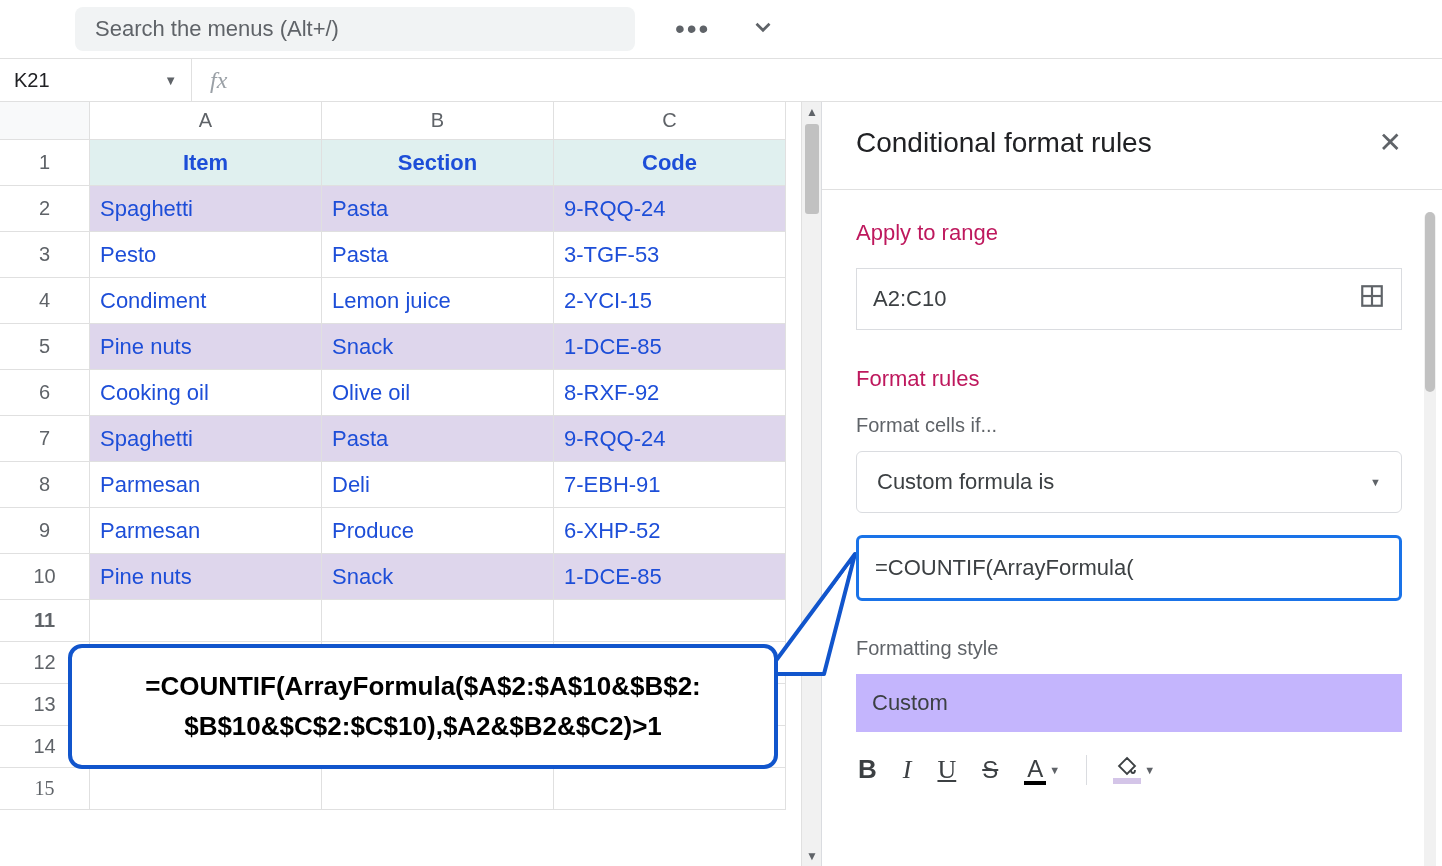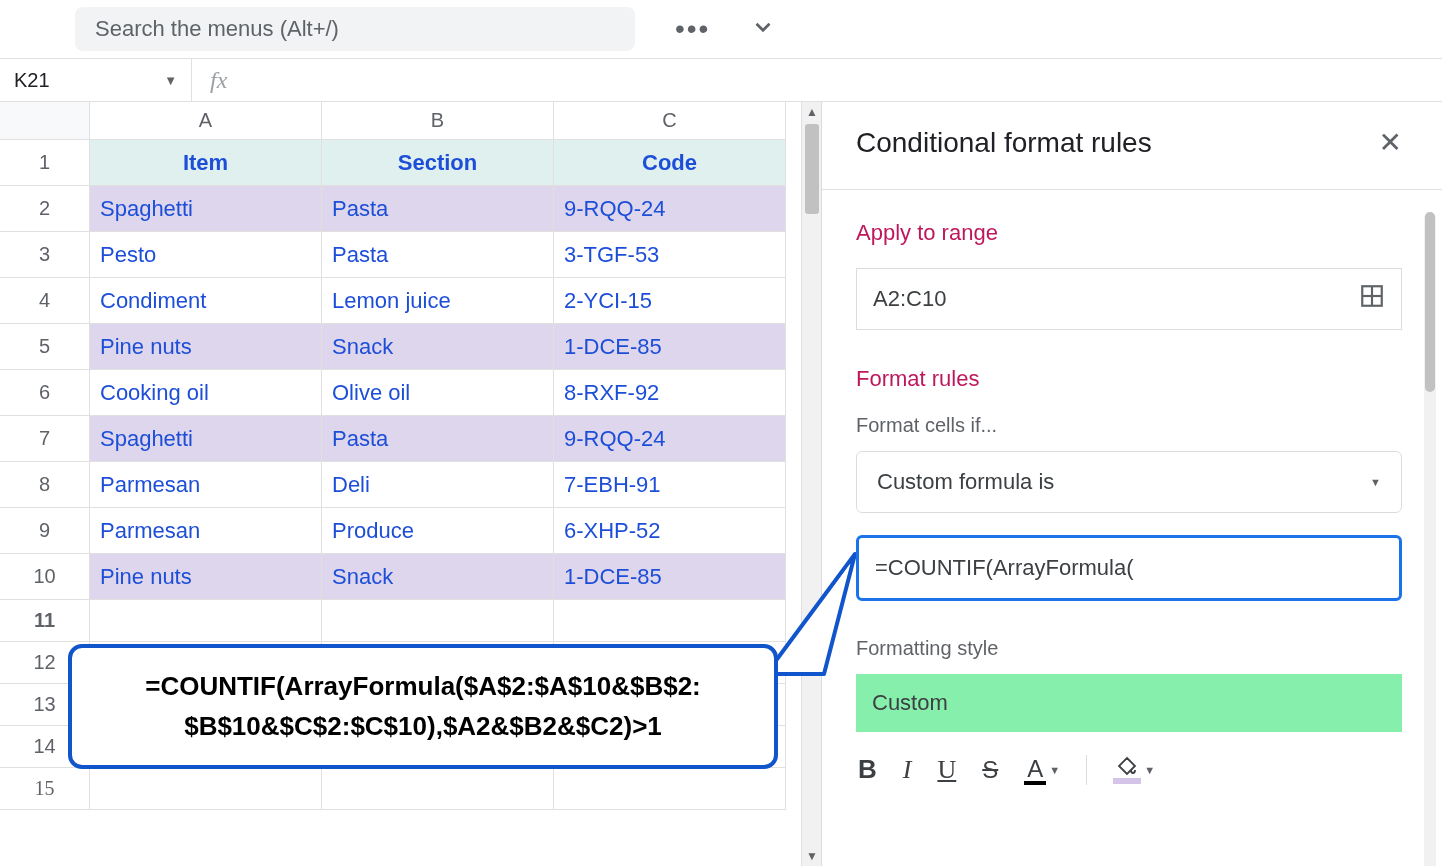--- a/index.html
+++ b/index.html
@@ -183,21 +183,21 @@
   display: flex;
   align-items: center;
   padding: 0 16px;
   font-size: 22px;
   color: #3c4043;
   margin-bottom: 36px;
   overflow: hidden;
   white-space: nowrap;
 }
 .style-preview {
-  background: #86efac;
+  background: #c4b5fd;
   height: 58px;
   display:flex;
   align-items:center;
   padding: 0 16px;
   font-size: 22px;
   color:#3c4043;
   margin-bottom: 18px;
 }
 .format-toolbar {
   display:flex;

